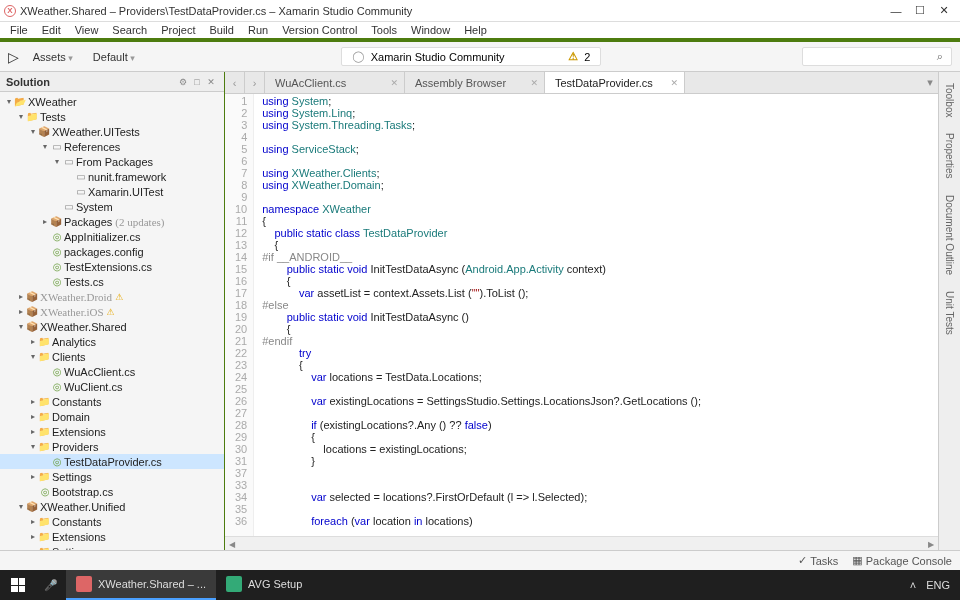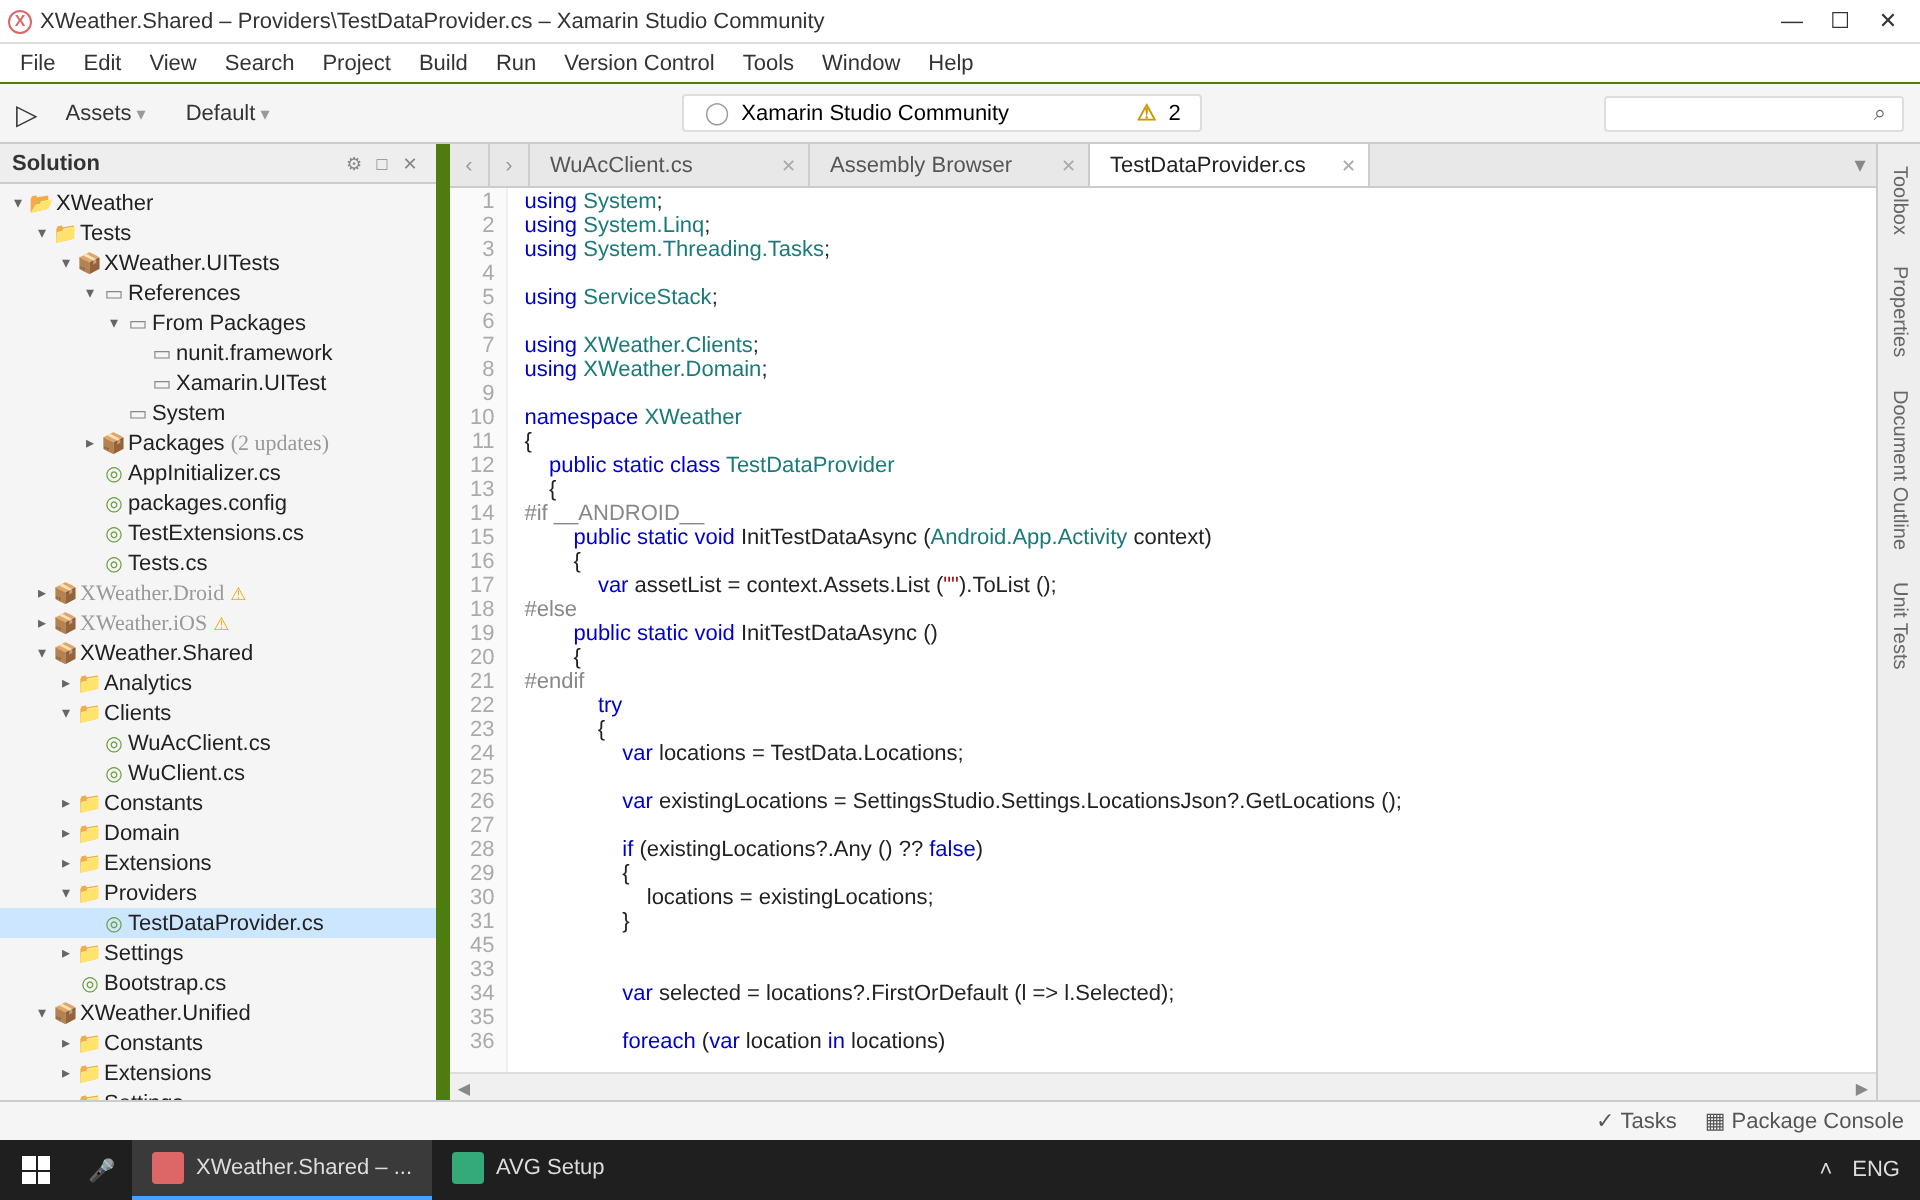--- a/index.html
+++ b/index.html
@@ -1,34 +1,34 @@
 <!DOCTYPE html>
 <html><head>
 <meta charset="utf-8">
 <style>
 * { margin:0; padding:0; box-sizing:border-box; font-family:"Segoe UI",Tahoma,sans-serif; font-size:11px; }
 body { width:960px; height:600px; overflow:hidden; background:#f0f0f0; display:flex; flex-direction:column; }
 .titlebar { height:22px; background:#fff; display:flex; align-items:center; padding:0 4px; border-bottom:1px solid #ddd; }
 .titlebar .logo { width:12px; height:12px; border:1px solid #d66; border-radius:50%; margin-right:4px; display:flex; align-items:center; justify-content:center; color:#d66; font-size:8px; font-weight:bold; }
 .titlebar .title { flex:1; color:#333; }
 .titlebar .winbtn { width:24px; text-align:center; color:#333; cursor:pointer; }
-.menubar { height:20px; background:#fff; display:flex; align-items:center; padding:0 4px; gap:2px; border-bottom:1px solid #4d7c0f; }
+.menubar { height:20px; background:#fff; display:flex; align-items:center; padding:0 4px; gap:2px; border-bottom:4px solid #4d7c0f; }
 .menubar .mi { padding:2px 6px; color:#333; cursor:pointer; }
 .toolbar { height:30px; background:#f5f5f5; display:flex; align-items:center; padding:0 8px; gap:8px; border-bottom:1px solid #ccc; }
 .toolbar .run-arrow { font-size:14px; color:#333; cursor:pointer; }
 .toolbar .combo { padding:2px 6px; color:#333; cursor:pointer; }
 .toolbar .combo::after { content:" ▾"; font-size:9px; color:#999; }
 .toolbar .spacer { flex:1; }
 .toolbar .center-status { display:flex; align-items:center; gap:6px; background:#fff; border:1px solid #ddd; padding:2px 10px; border-radius:2px; width:260px; }
 .toolbar .center-status .ico { color:#999; }
 .toolbar .warn { color:#c90; font-weight:bold; }
 .toolbar .search { display:flex; align-items:center; gap:6px; background:#fff; border:1px solid #ddd; padding:2px 8px; border-radius:2px; width:150px; color:#888; }
 .toolbar .search .mag { color:#666; }
 .main { flex:1; display:flex; min-height:0; }
-.sidebar { width:225px; background:#f5f5f5; border-right:7px solid #4d7c0f; display:flex; flex-direction:column; }
+.sidebar { width:225px; background:#f5f5f5; border-right:1px solid #4d7c0f; display:flex; flex-direction:column; }
 .sidebar-head { height:20px; display:flex; align-items:center; padding:0 6px; border-bottom:1px solid #ccc; background:#eee; }
 .sidebar-head .lbl { flex:1; font-weight:bold; color:#333; }
 .sidebar-head .btn { width:14px; text-align:center; color:#888; cursor:pointer; font-size:9px; }
 .tree { flex:1; overflow:auto; padding:2px 0; }
 .tree .node { display:flex; align-items:center; height:15px; padding-right:4px; cursor:pointer; white-space:nowrap; }
 .tree .node.sel { background:#cde6ff; }
 .tree .tw { width:10px; text-align:center; color:#666; font-size:8px; }
 .tree .ico { width:14px; text-align:center; font-size:10px; }
 .tree .lbl { color:#222; }
 .tree .lbl.dim { color:#999;font-family:Liberation Serif, serif; }
@@ -331,21 +331,21 @@
           <div class="ln">22</div>
           <div class="ln">23</div>
           <div class="ln">24</div>
           <div class="ln">25</div>
           <div class="ln">26</div>
           <div class="ln">27</div>
           <div class="ln">28</div>
           <div class="ln">29</div>
           <div class="ln">30</div>
           <div class="ln">31</div>
-          <div class="ln">45</div>
+          <div class="ln">37</div>
           <div class="ln">33</div>
           <div class="ln">34</div>
           <div class="ln">35</div>
           <div class="ln">36</div>
         </div>
       <div class="codetext" id="codetext"><div class="cl"><span class="kw">using</span><span> </span><span class="typ">System</span><span>;</span></div><div class="cl"><span class="kw">using</span><span> </span><span class="typ">System.Linq</span><span>;</span></div><div class="cl"><span class="kw">using</span><span> </span><span class="typ">System.Threading.Tasks</span><span>;</span></div><div class="cl"><span></span></div><div class="cl"><span class="kw">using</span><span> </span><span class="typ">ServiceStack</span><span>;</span></div><div class="cl"><span></span></div><div class="cl"><span class="kw">using</span><span> </span><span class="typ">XWeather.Clients</span><span>;</span></div><div class="cl"><span class="kw">using</span><span> </span><span class="typ">XWeather.Domain</span><span>;</span></div><div class="cl"><span></span></div><div class="cl"><span class="kw">namespace</span><span> </span><span class="typ">XWeather</span></div><div class="cl"><span>{</span></div><div class="cl"><span>    </span><span class="kw">public static class</span><span> </span><span class="typ">TestDataProvider</span></div><div class="cl"><span>    {</span></div><div class="cl"><span class="pp">#if __ANDROID__</span></div><div class="cl"><span>        </span><span class="kw">public static void</span><span> InitTestDataAsync (</span><span class="typ">Android.App.Activity</span><span> context)</span></div><div class="cl"><span>        {</span></div><div class="cl"><span>            </span><span class="kw">var</span><span> assetList = context.Assets.List (</span><span class="str">""</span><span>).ToList ();</span></div><div class="cl"><span class="pp">#else</span></div><div class="cl"><span>        </span><span class="kw">public static void</span><span> InitTestDataAsync ()</span></div><div class="cl"><span>        {</span></div><div class="cl"><span class="pp">#endif</span></div><div class="cl"><span>            </span><span class="kw">try</span></div><div class="cl"><span>            {</span></div><div class="cl"><span>                </span><span class="kw">var</span><span> locations = TestData.Locations;</span></div><div class="cl"><span></span></div><div class="cl"><span>                </span><span class="kw">var</span><span> existingLocations = SettingsStudio.Settings.LocationsJson?.GetLocations ();</span></div><div class="cl"><span></span></div><div class="cl"><span>                </span><span class="kw">if</span><span> (existingLocations?.Any () ?? </span><span class="kw">false</span><span>)</span></div><div class="cl"><span>                {</span></div><div class="cl"><span>                    locations = existingLocations;</span></div><div class="cl"><span>                }</span></div><div class="cl"><span></span></div><div class="cl"><span></span></div><div class="cl"><span>                </span><span class="kw">var</span><span> selected = locations?.FirstOrDefault (l =&gt; l.Selected);</span></div><div class="cl"><span></span></div><div class="cl"><span>                </span><span class="kw">foreach</span><span> (</span><span class="kw">var</span><span> location </span><span class="kw">in</span><span> locations)</span></div></div>
     </div>
     <div class="hscroll">
       <span class="larrow">◀</span>
       <span class="rarrow">▶</span>

